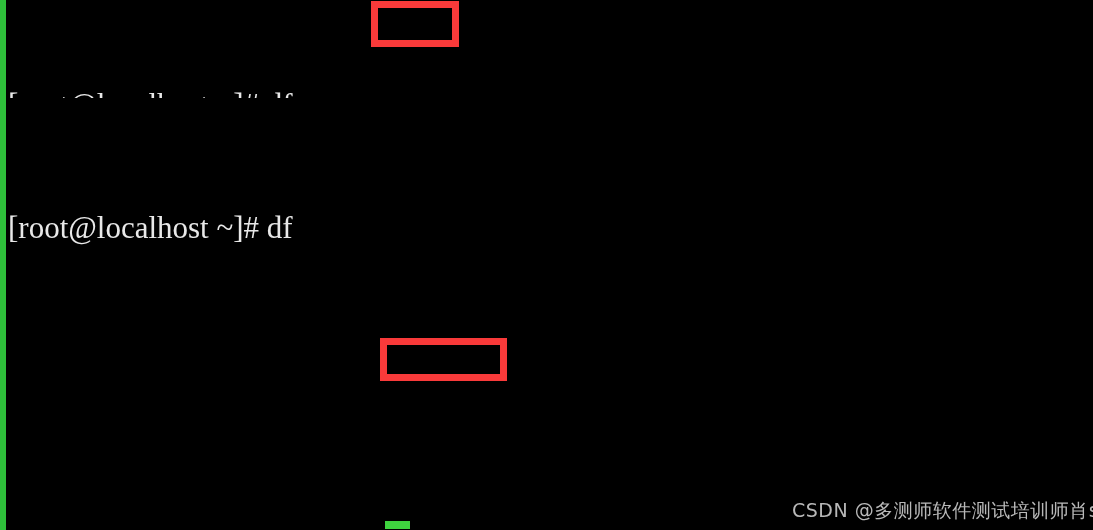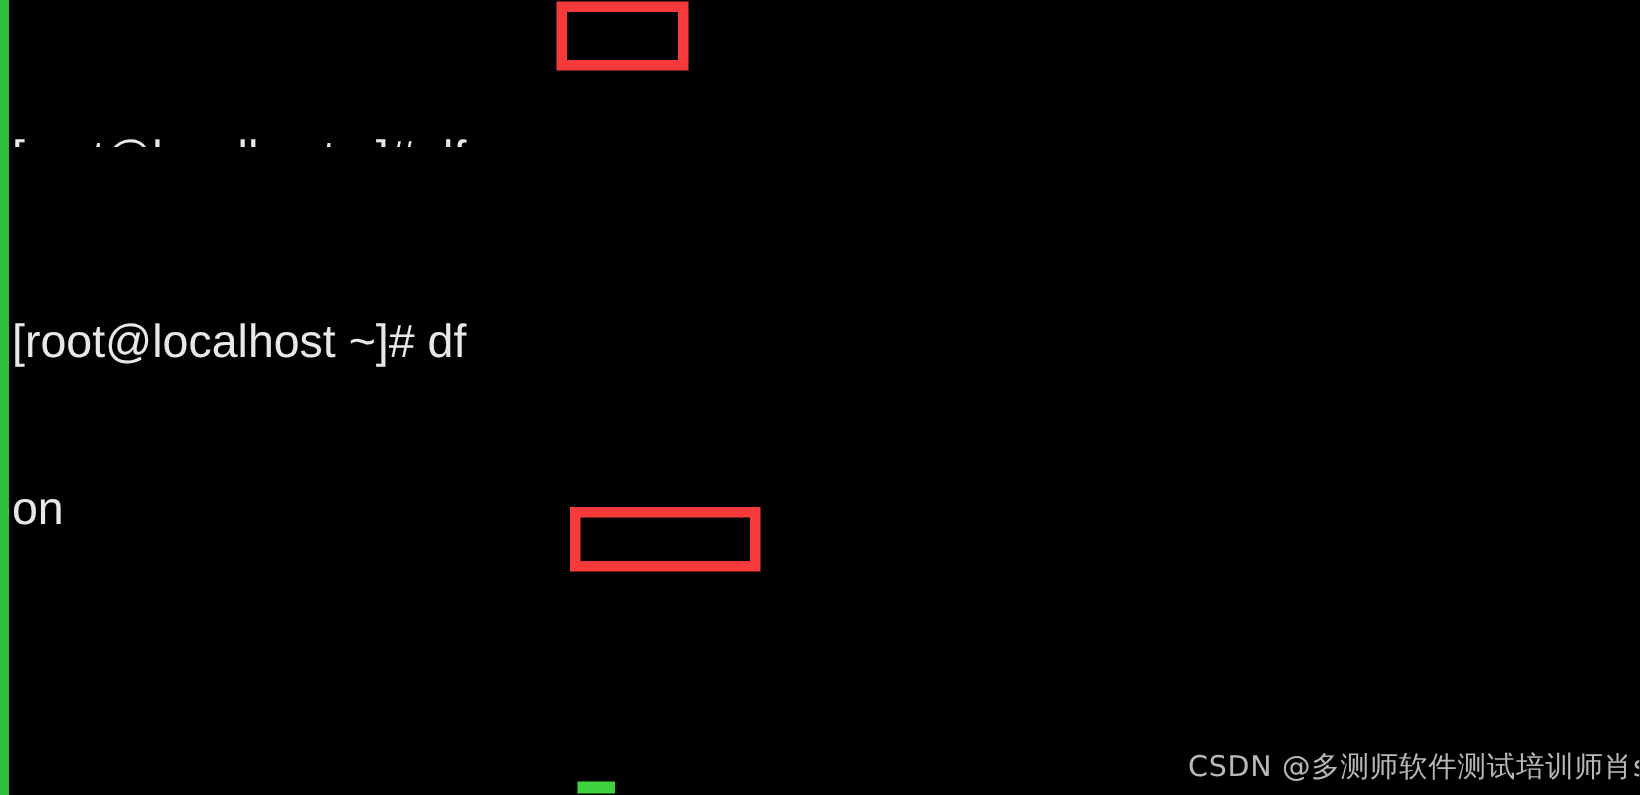--- a/index.html
+++ b/index.html
@@ -35,21 +35,21 @@
     color: #e8e8e8;
     font-size: 31px;
     line-height: 37px;
     white-space: pre;
     letter-spacing: 0px;
     z-index: 2;
   }
   .row {
     height: 37px;
     white-space: pre;
-    font-family: Liberation Sans, sans-serif;
+    font-family: Liberation Serif, serif;
   }
   
   #screen-text { padding-top: 0; }
   .clipped {
     height: 12px;
     overflow: hidden;
     line-height: 37px;
     position: relative;
     top: -25px;
     margin-bottom: -25px;
@@ -104,21 +104,20 @@
 
 <div id="terminal">
 
   <div id="left-bar"></div>
 
   <div id="screen-text">
 
     <div class="row clipped">[root@localhost ~]# df</div>
 
     <div class="row">[root@localhost ~]# df</div>
-    <div class="row">on</div>
     
     
     
     
     
     
     
     
     
     

